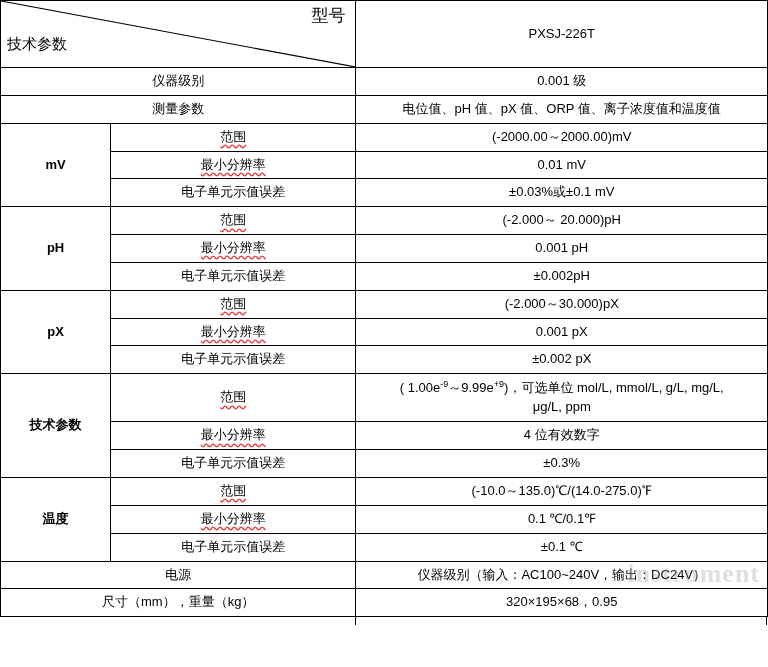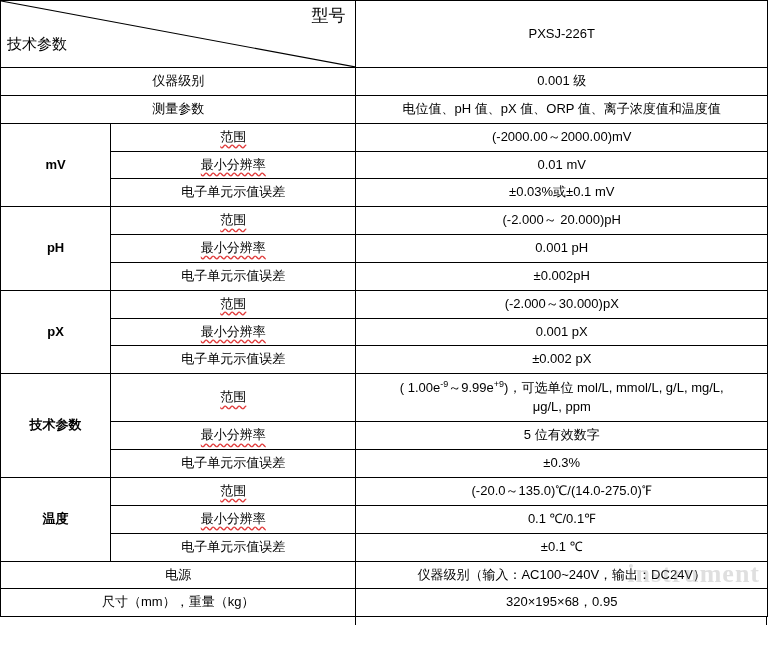--- a/index.html
+++ b/index.html
@@ -177,31 +177,31 @@
     <tr>
       <td class="group-label" rowspan="3">技术参数</td>
       <td class="wavy">范围</td>
       <td class="val-multi">
         <span>( 1.00e</span><span class="sup">-9</span><span>～9.99e</span><span class="sup">+9</span><span>)，可选单位 mol/L, mmol/L, g/L, mg/L,</span><br>
         <span>μg/L, ppm</span>
       </td>
     </tr>
     <tr>
       <td class="wavy">最小分辨率</td>
-      <td>5 位有效数字</td>
+      <td>4 位有效数字</td>
     </tr>
     <tr>
       <td>电子单元示值误差</td>
       <td>±0.3%</td>
     </tr>
 
     <tr>
       <td class="group-label" rowspan="3">温度</td>
       <td class="wavy">范围</td>
-      <td>(-20.0～135.0)℃/(14.0-275.0)℉</td>
+      <td>(-10.0～135.0)℃/(14.0-275.0)℉</td>
     </tr>
     <tr>
       <td class="wavy">最小分辨率</td>
       <td>0.1 ℃/0.1℉</td>
     </tr>
     <tr>
       <td>电子单元示值误差</td>
       <td>±0.1 ℃</td>
     </tr>
 

